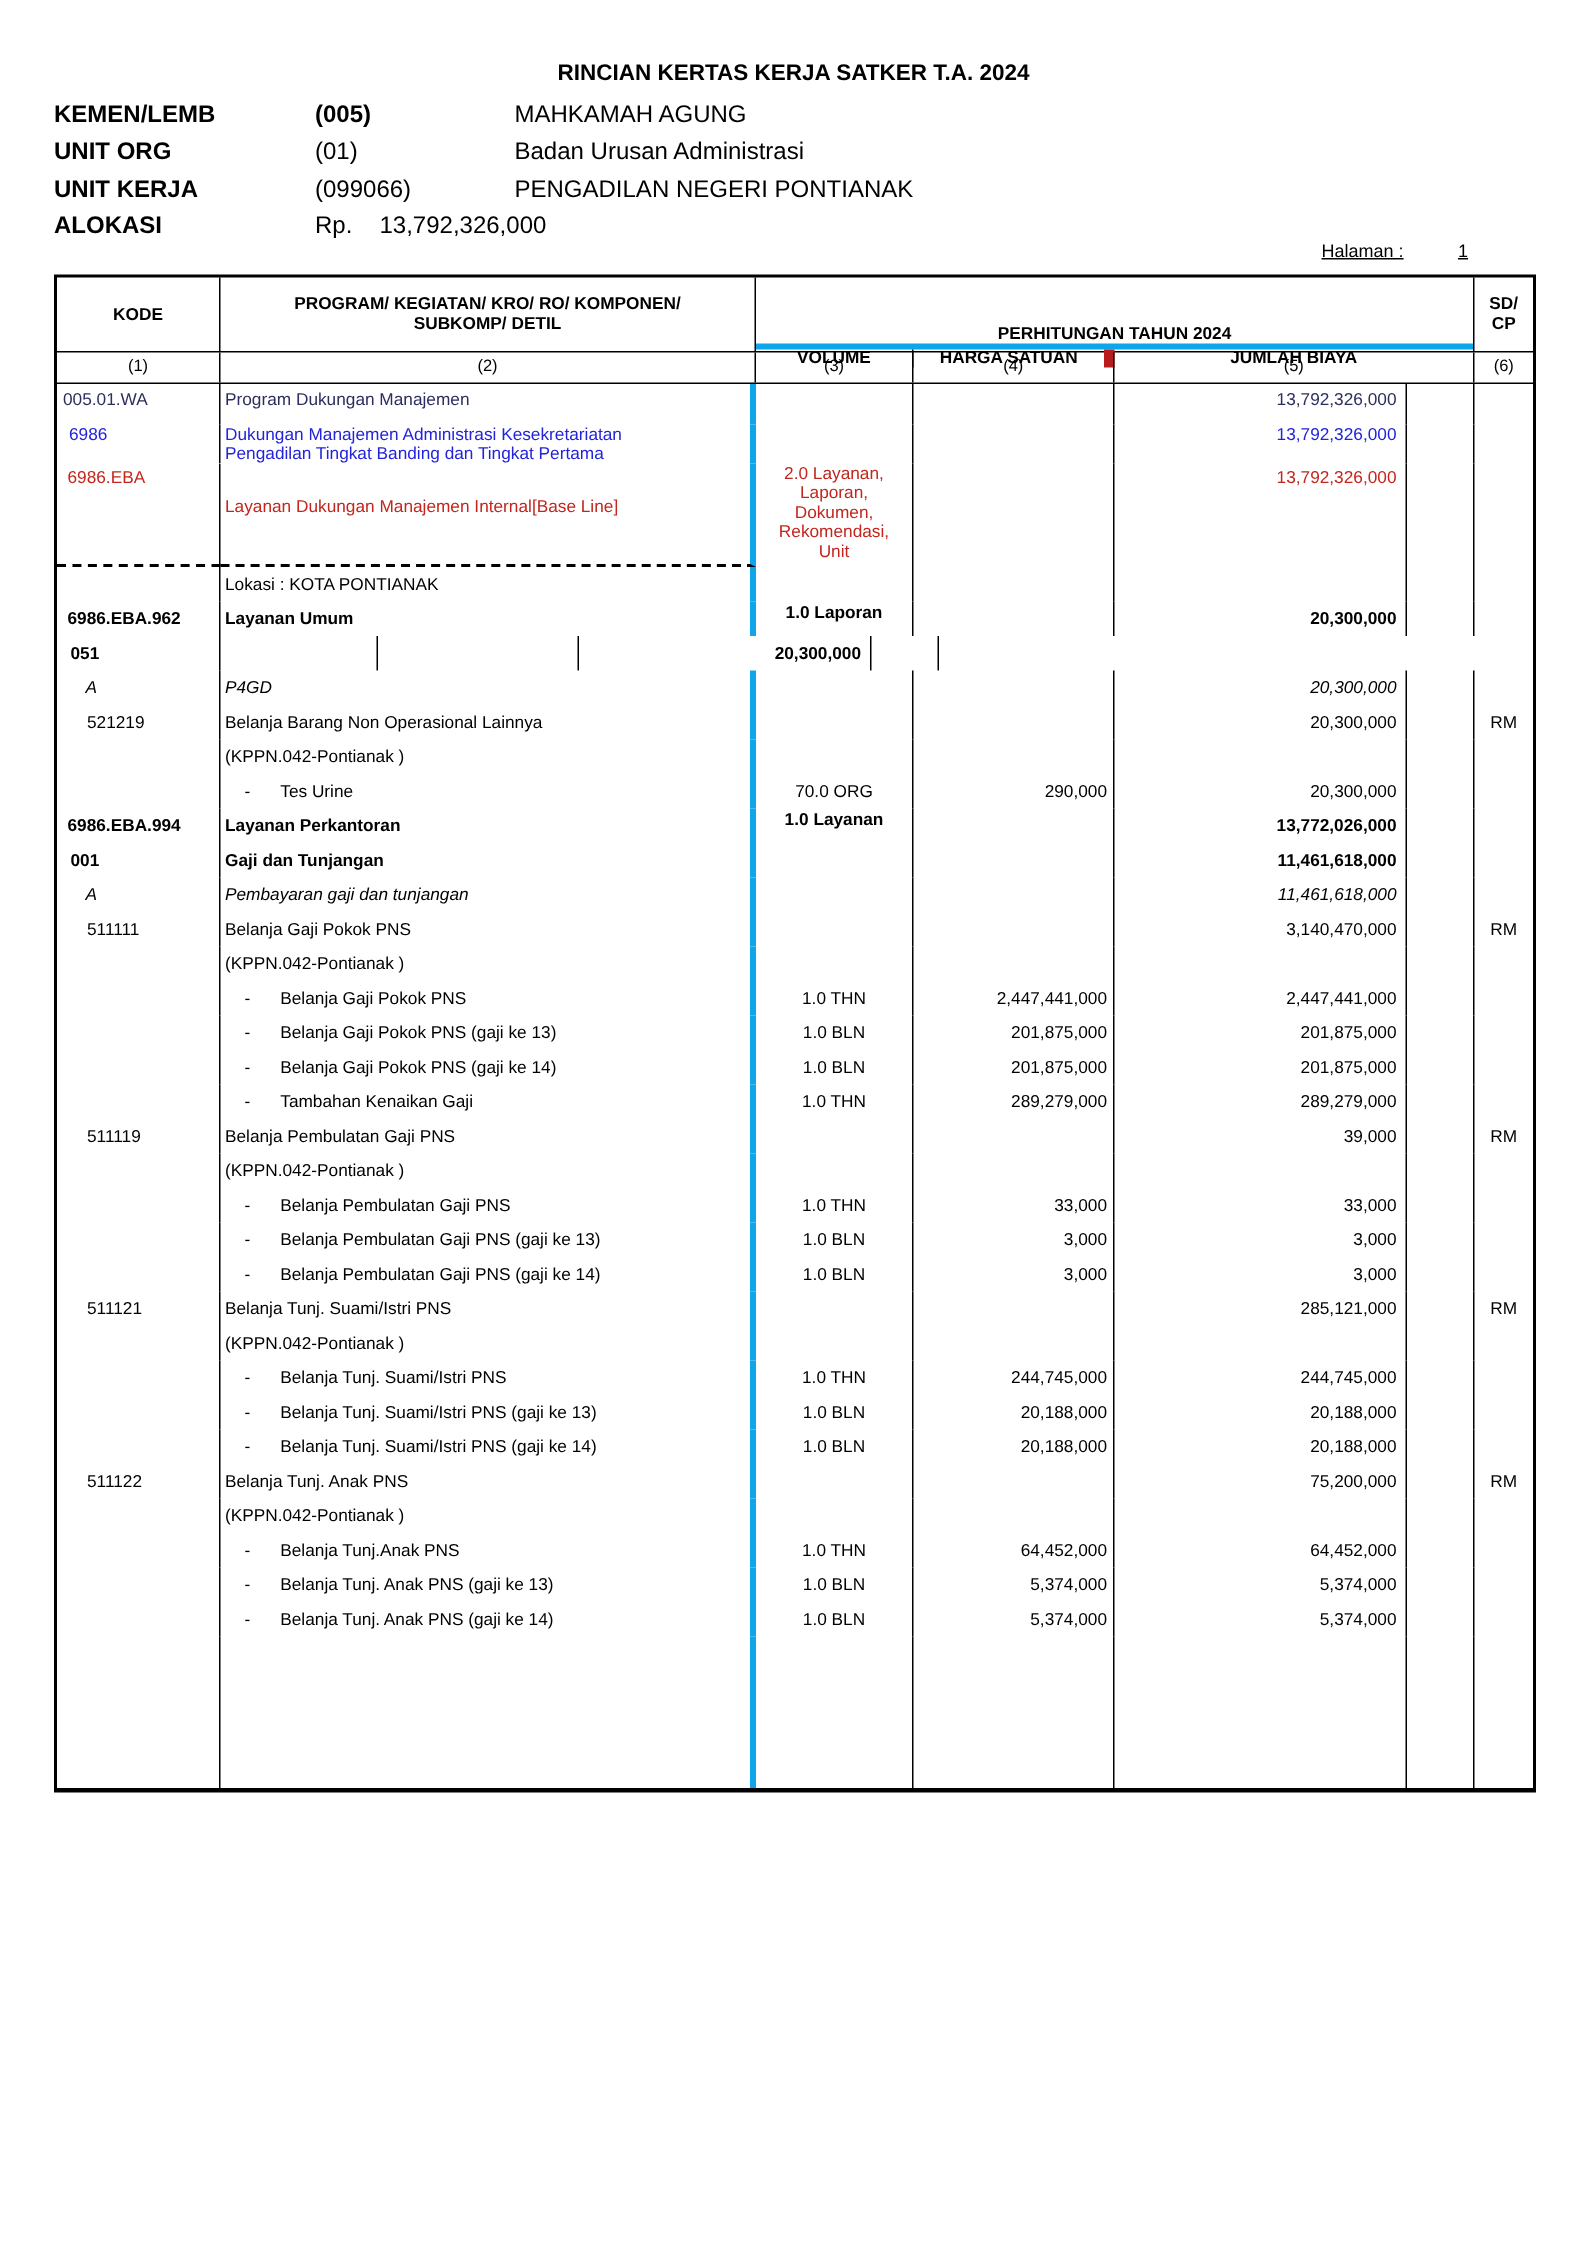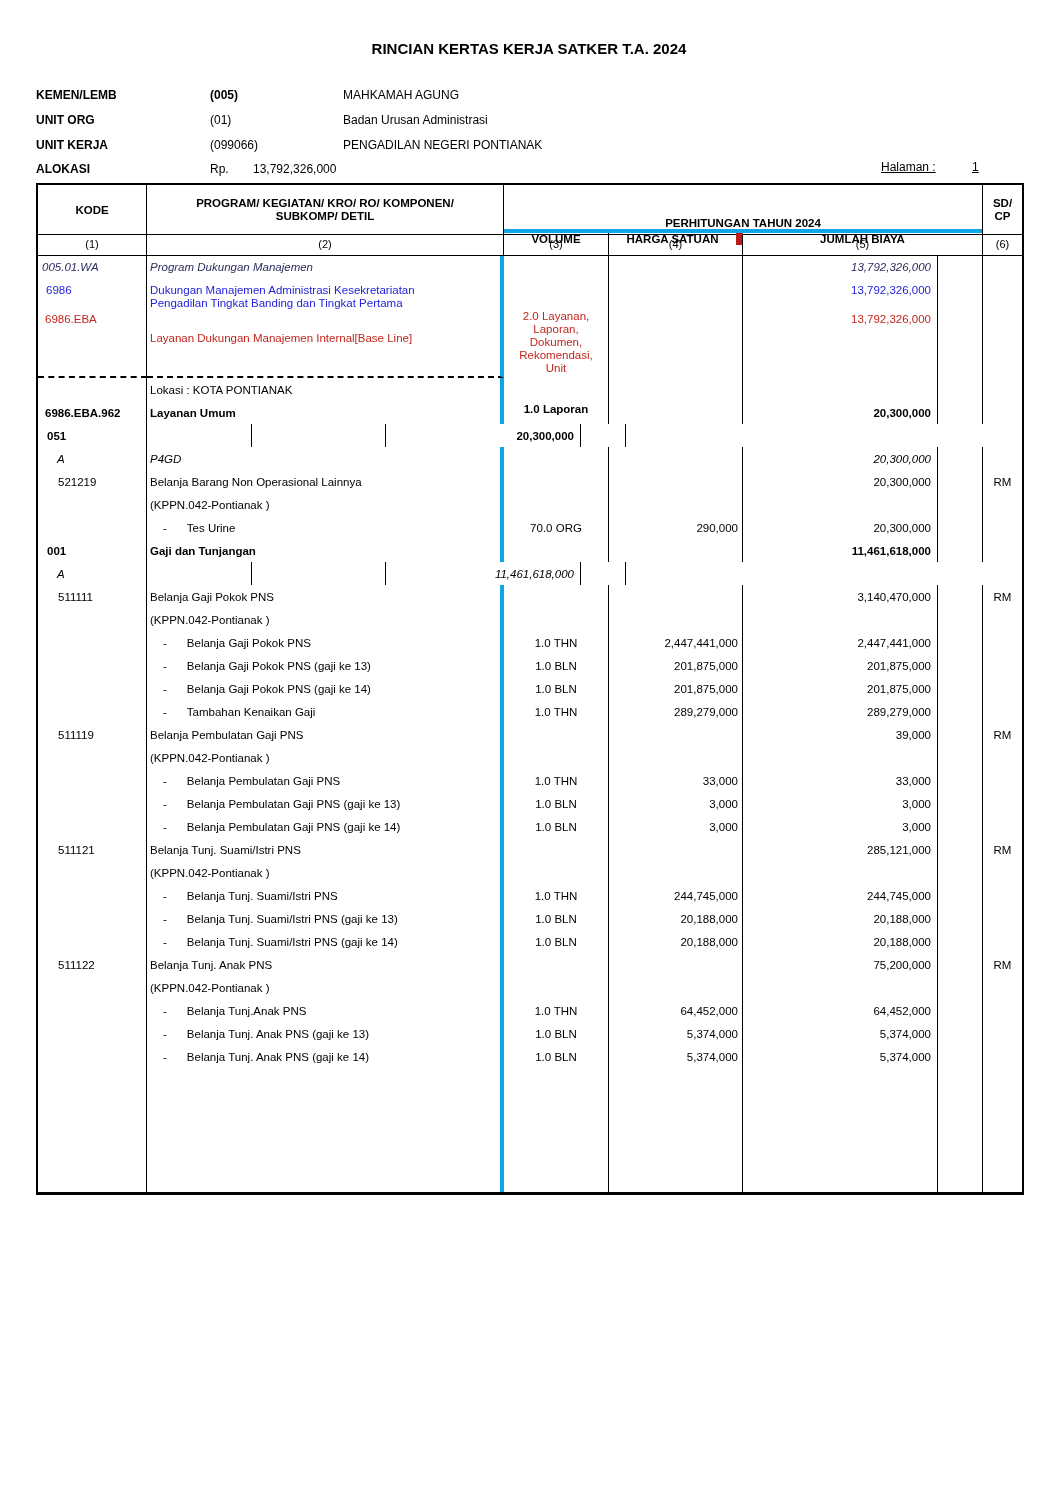--- a/index.html
+++ b/index.html
@@ -3,21 +3,21 @@
 <meta charset="utf-8">
 <style>
   * { margin:0; padding:0; box-sizing:border-box; }
   html,body { background:#ffffff; }
   body { font-family:"Liberation Sans","DejaVu Sans",sans-serif; color:#000; }
   .page { position:relative; width:1058px; height:1497px; background:#fff; overflow:hidden; }
 
   .doc-title { position:absolute; top:40px; left:0; width:100%; text-align:center;
                font-size:15px; font-weight:700; }
 
-  .info-row { position:absolute; left:0; width:100%; height:17px; font-size:12px;margin-top:20px; }
+  .info-row { position:absolute; left:0; width:100%; height:17px; font-size:16px; }
   .info-label { position:absolute; left:36px; font-weight:700; }
   .info-code  { position:absolute; left:210px; }
   .info-code.bold { font-weight:700; }
   .info-value { position:absolute; left:343px; }
   .info-value.alokasi { left:253px; }
 
   .halaman { position:absolute; top:160px; left:0; width:100%; height:16px; font-size:12px; }
   .halaman-label { position:absolute; left:881px; text-decoration:underline; }
   .halaman-value { position:absolute; left:972px; text-decoration:underline; }
 
@@ -52,21 +52,21 @@
   .c-kode  { width:109px; border-right:1px solid #000; padding-left:4px; }
   .c-desc  { width:357px; border-right:4px solid #0ea5e9; padding-left:3px; line-height:13px; }
   .c-desc .desc-text { white-space:pre-line; }
   .c-vol   { width:105px; border-right:1px solid #000; text-align:center; white-space:pre-line; line-height:13px; }
   .c-harga { width:134px; border-right:1px solid #000; text-align:right; padding-right:4px; }
   .c-jumlah{ width:195px; border-right:1px solid #000; text-align:right; padding-right:6px; }
   .c-gap   { width:45px;  border-right:1px solid #000; }
   .c-sdcp  { width:39px;  text-align:center; }
 
   
-  .r-program  { height:27px; }  .r-program  > div { padding-top:5px;font-style:italic; }
+  .r-program  { height:27px; }  .r-program  > div { padding-top:5px; }
   .r-kegiatan { height:26px; }  .r-kegiatan > div { padding-top:1px; }
   .r-kro      { height:69px; }  .r-kro      > div { padding-top:4px; }
   .r-kro .c-desc { padding-top:23px; }
   .r-kro .c-vol  { padding-top:1px; }
   .r-kro .c-kode, .r-kro .c-desc { border-bottom:2px dashed #000; }
   .r-ro .c-vol { padding-top:2px; }
   .r-filler { flex:1; height:auto; }
 
   .r-program .c-kode{padding-left:4px} .r-kegiatan .c-kode{padding-left:8px}
   .r-kro .c-kode{padding-left:7px}     .r-ro .c-kode{padding-left:7px}
@@ -229,31 +229,41 @@
         </div>
         <div class="trow r-detail">
           <div class="c-kode"></div>
           <div class="c-desc"><span class="detail-dash">-</span><span class="desc-text">Tes Urine</span></div>
           <div class="c-vol"><span class="volume-text">70.0 ORG</span></div>
           <div class="c-harga"><span class="harga-text">290,000</span></div>
           <div class="c-jumlah"><span class="jumlah-text">20,300,000</span></div>
           <div class="c-gap"></div>
           <div class="c-sdcp"></div>
         </div>
+        <div class="trow r-ro s-bold">
+          <div class="c-kode"><span class="kode-text">6986.EBA.994</span></div>
+          <div class="c-desc"><span class="desc-text">Layanan Perkantoran</span></div>
+          <div class="c-vol"><span class="volume-text">1.0 Layanan</span></div>
+          <div class="c-harga"></div>
+          <div class="c-jumlah"><span class="jumlah-text">13,772,026,000</span></div>
+          <div class="c-gap"></div>
+          <div class="c-sdcp"></div>
+        </div>
         <div class="trow r-komponen s-bold">
           <div class="c-kode"><span class="kode-text">001</span></div>
           <div class="c-desc"><span class="desc-text">Gaji dan Tunjangan</span></div>
           <div class="c-vol"></div>
           <div class="c-harga"></div>
           <div class="c-jumlah"><span class="jumlah-text">11,461,618,000</span></div>
           <div class="c-gap"></div>
           <div class="c-sdcp"></div>
         </div>
         <div class="trow r-subkomp s-italic">
           <div class="c-kode"><span class="kode-text">A</span></div>
+          <div class="c-desc"><span class="desc-text">Pembayaran gaji dan tunjangan</span></div>
           <div class="c-vol"></div>
           <div class="c-harga"></div>
           <div class="c-jumlah"><span class="jumlah-text">11,461,618,000</span></div>
           <div class="c-gap"></div>
           <div class="c-sdcp"></div>
         </div>
         <div class="trow r-akun s-underline">
           <div class="c-kode"><span class="kode-text">511111</span></div>
           <div class="c-desc"><span class="desc-text">Belanja Gaji Pokok PNS</span></div>
           <div class="c-vol"></div>

